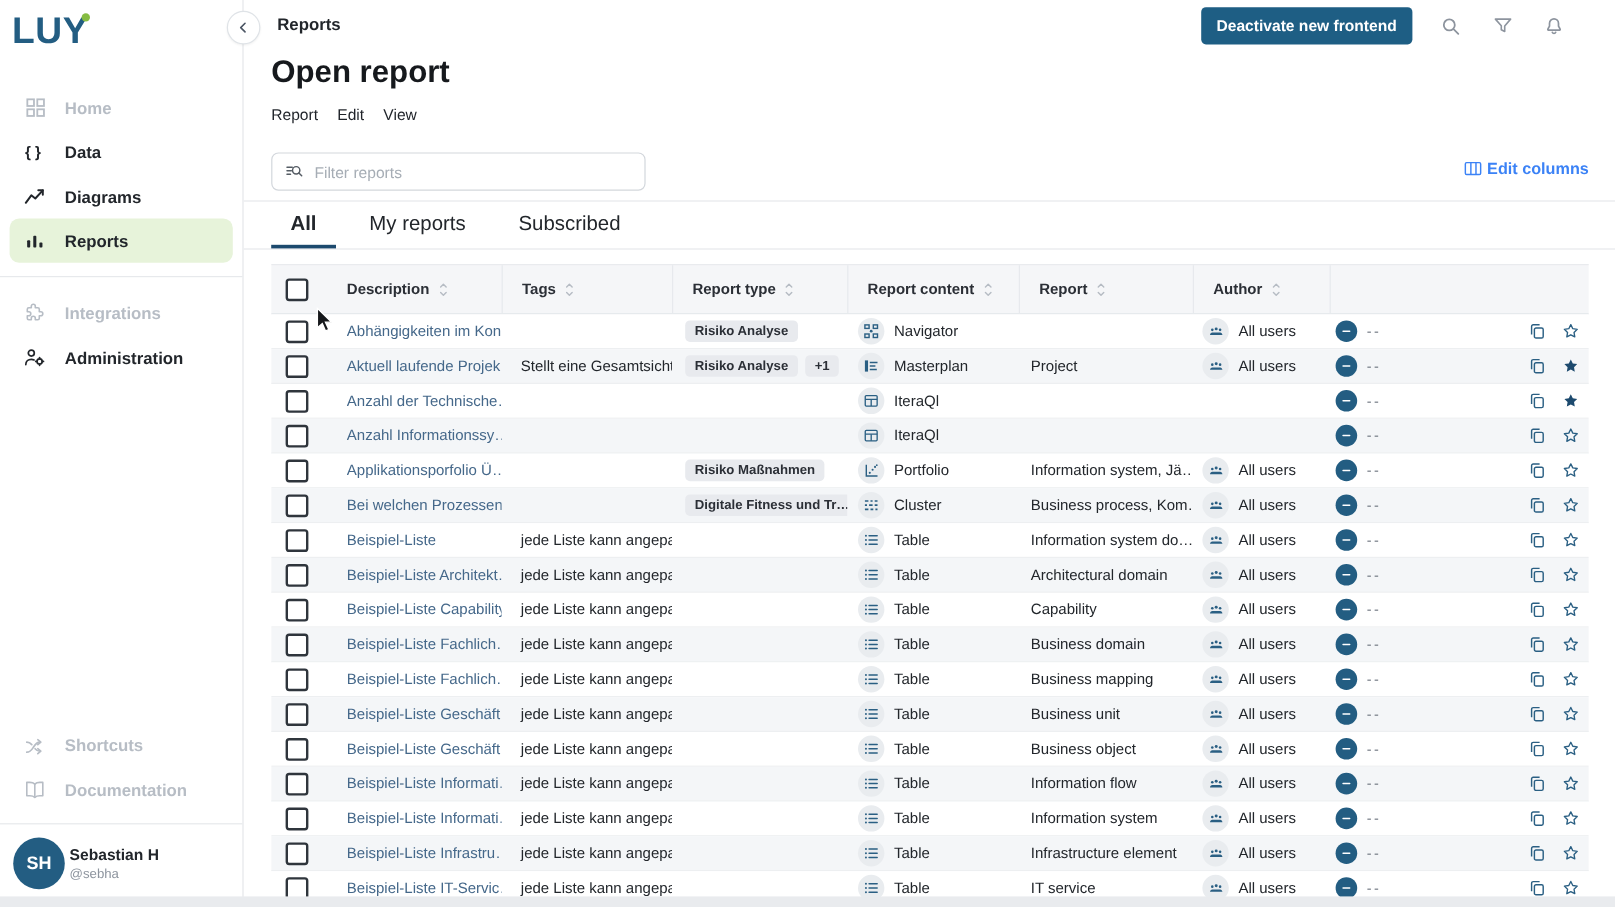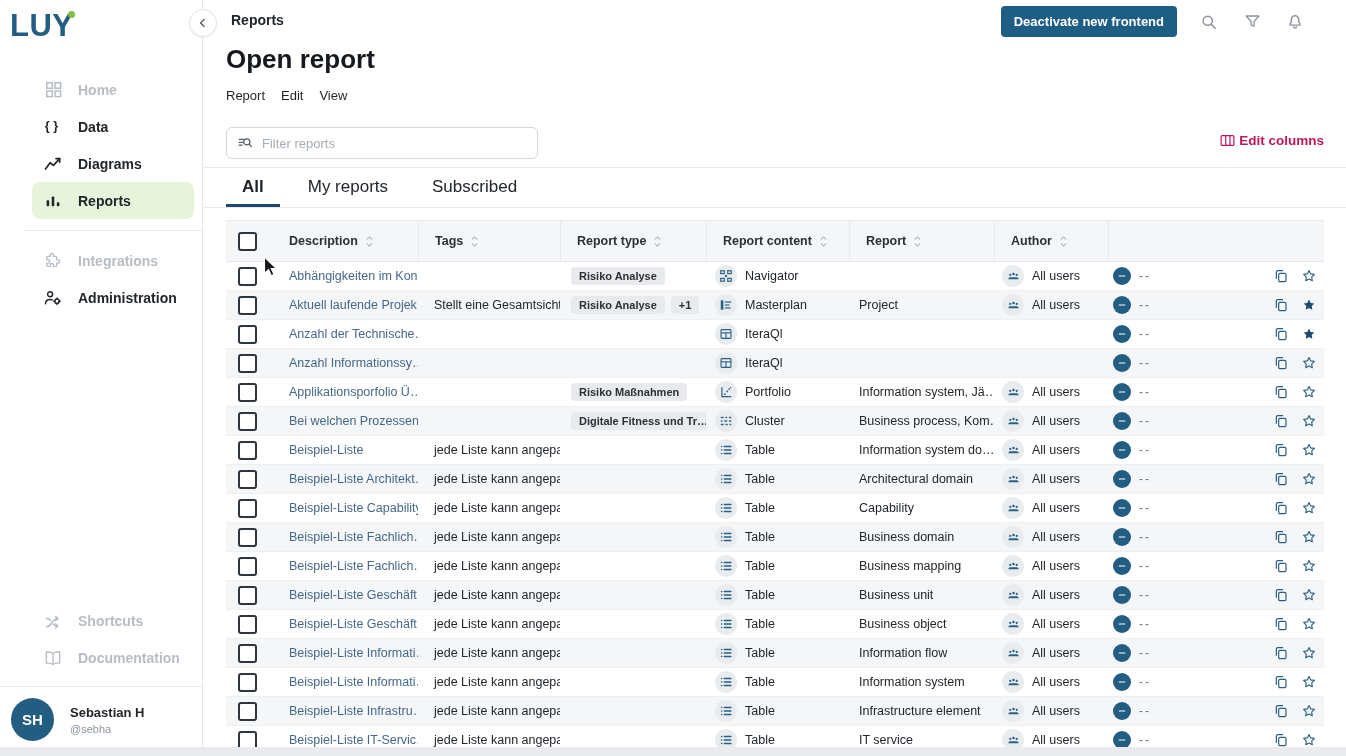--- a/index.html
+++ b/index.html
@@ -10,29 +10,29 @@
   }
   
   .sidebar{position:absolute;left:0;top:0;width:202px;height:756px;background:#fff;
     border-right:1px solid #e4e7ea;display:flex;flex-direction:column;z-index:5;}
   .logo{margin:9px 0 0 10px;position:relative;width:80px;height:36px;}
   .logo-text{font-size:31px;font-weight:700;color:#235d82;letter-spacing:.5px;line-height:34px;}
   .logo-dot{position:absolute;width:7px;height:7px;border-radius:50%;background:#86bc42;top:2px;left:58px;}
   .collapse-btn{position:absolute;left:189px;top:9px;width:26px;height:26px;border-radius:50%;
     background:#fff;border:1px solid #dfe3e7;display:flex;align-items:center;justify-content:center;
     z-index:30;color:#4b5563;box-shadow:0 1px 2px rgba(0,0,0,.06);cursor:pointer;}
-  .nav{margin-top:26px;padding-left:24px;}
+  .nav{margin-top:26px;}
   .nav-item{display:flex;align-items:center;gap:15px;height:37px;padding-left:19px;
     font-size:14px;font-weight:700;color:#22262b;cursor:pointer;}
   .nav-item .nav-ico{width:20px;height:20px;display:flex;align-items:center;justify-content:center;color:#22262b;flex:none;}
   .nav-item.disabled,.nav-item.disabled .nav-ico{color:#b7bdc5;}
   .nav-item.active{background:#e7f3da;border-radius:8px;margin:0 8px;padding-left:11px;}
   .nav-divider{height:1px;background:#e7e9ec;margin:11px 0;}
   .sidebar-bottom{margin-top:auto;}
-  .user-row{display:flex;align-items:center;gap:16px;padding:11px 10px 15px 11px;border-top:1px solid #e7e9ec;margin-top:10px;}
+  .user-row{display:flex;align-items:center;gap:4px;padding:11px 10px 15px 11px;border-top:1px solid #e7e9ec;margin-top:10px;}
   .avatar{width:43px;height:43px;border-radius:50%;background:#235d82;color:#fff;font-weight:700;
     font-size:15px;display:flex;align-items:center;justify-content:center;flex:none;}
   .user-name{font-size:13px;font-weight:700;color:#22262b;}
   .user-handle{font-size:11px;color:#8d949e;margin-top:3px;}
   
   .main{position:absolute;left:203px;top:0;width:1143px;height:756px;background:#fff;}
   .topbar{position:relative;height:38px;}
   .breadcrumb{position:absolute;left:28px;top:12px;font-size:14px;font-weight:700;color:#22262b;}
   .top-actions{position:absolute;right:40px;top:6px;display:flex;align-items:center;gap:21px;}
   .deactivate-btn{background:#1e5e84;color:#fff;font-size:13px;font-weight:700;border:none;
@@ -43,21 +43,21 @@
   .report-count{font-size:11px;font-weight:700;color:#3a3f46;margin-top:6px;}
   .menubar{display:flex;gap:16px;margin-top:14px;}
   .menu-item{font-size:13px;font-weight:500;color:#1f2329;cursor:pointer;}
   .toolbar{position:relative;margin-top:24px;height:32px;}
   .filter-box{position:absolute;left:23px;top:0;width:290px;height:30px;border:1px solid #d3d7dc;
     border-radius:6px;display:flex;align-items:center;padding:0 10px;gap:7px;background:#fff;}
   .filter-box svg{flex:none;color:#555c64;}
   .filter-box input{border:none;outline:none;font-size:13px;color:#22262b;width:100%;font-family:inherit;background:transparent;}
   .filter-box input::placeholder{color:#a6adb5;}
   .edit-columns{position:absolute;right:22px;top:5px;display:flex;align-items:center;gap:3px;
-    font-size:13.5px;font-weight:700;color:#be185d;cursor:pointer;}
+    font-size:13.5px;font-weight:700;color:#3b82f6;cursor:pointer;}
   .tabs-wrap{border-top:1px solid #e6e8eb;margin-top:8px;}
   .tabs{display:flex;padding-left:23px;border-bottom:1px solid #e6e8eb;}
   .tab{padding:9px 16px 7px;margin-right:12px;font-size:17px;color:#22262b;cursor:pointer;
     border-bottom:3px solid transparent;}
   .tab.active{font-weight:700;border-bottom-color:#1d4a6e;}
   
   .table-area{margin:12px 0 0 23px;width:1098px;overflow:hidden;}
   .grid-row{display:grid;grid-template-columns:50px 142px 142px 146px 143px 145px 114px 160px 56px;align-items:center;}
   .thead{background:#f5f6f8;height:40px;border-top:1px solid #e9ebee;border-bottom:1px solid #e3e6ea;}
   .th{display:flex;align-items:center;gap:6px;font-size:12.5px;font-weight:700;color:#2b2f36;

